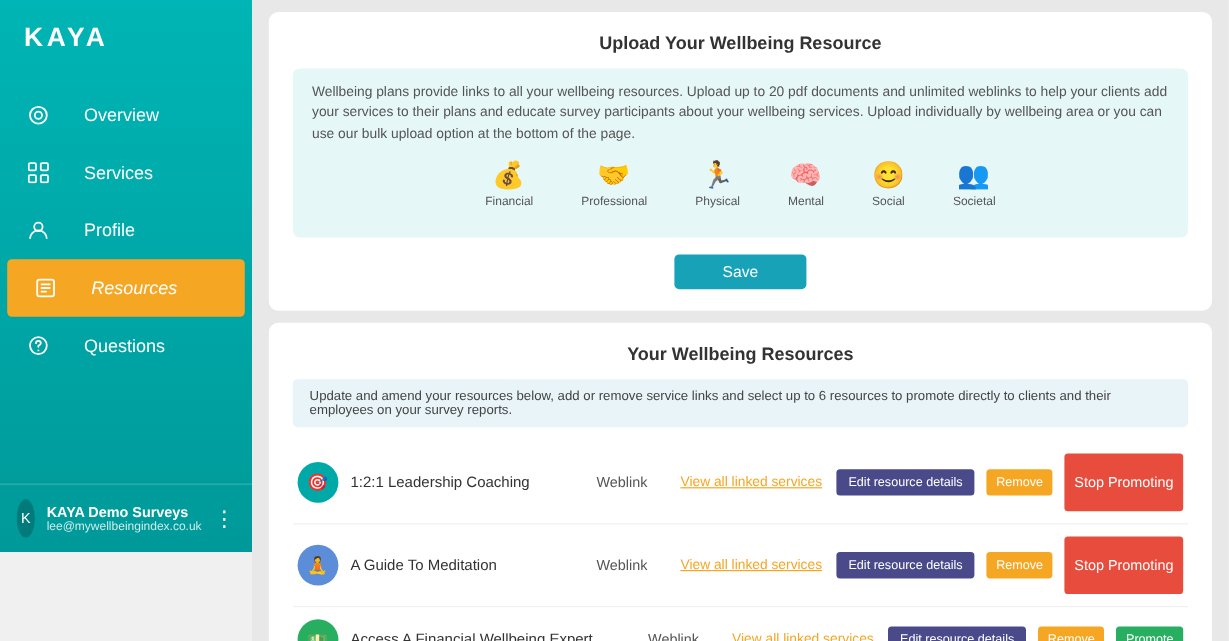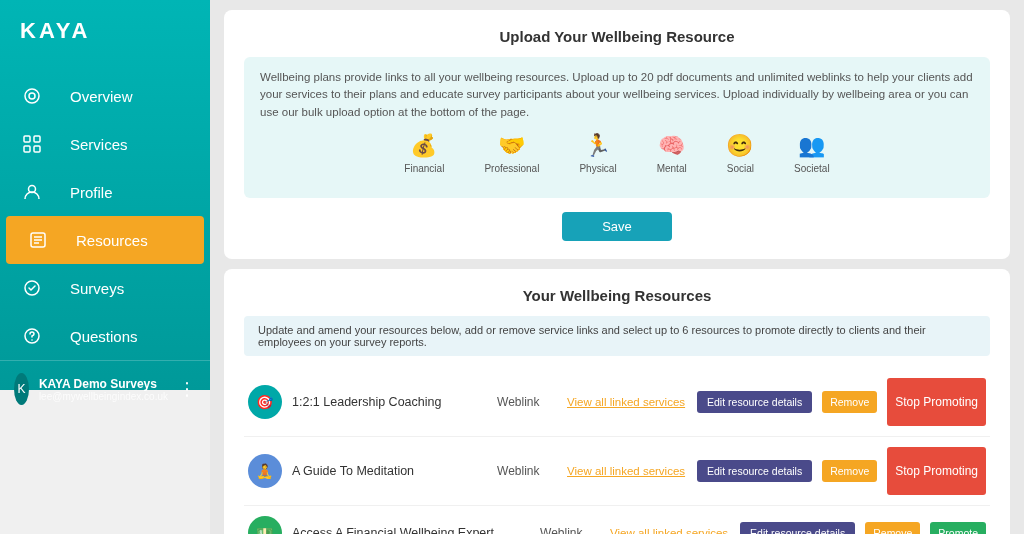--- a/index.html
+++ b/index.html
@@ -5,21 +5,21 @@
     * { box-sizing: border-box; margin: 0; padding: 0; }
     body { font-family: Arial, sans-serif; display: flex; width: 1024px; height: 534px; overflow: hidden; background: #f0f0f0; }
 
     
     #sidebar {
       width: 210px;
       min-width: 210px;
       background: linear-gradient(180deg, #00b5b5 0%, #009999 100%);
       display: flex;
       flex-direction: column;
-      height: 390px;
+      height: 460px;
     }
     #sidebar .logo-area {
       padding: 18px 20px 18px 20px;
       display: flex;
       align-items: center;
     }
     #sidebar .logo-text {
       color: white;
       font-size: 22px;
       font-weight: 900;
@@ -39,20 +39,21 @@
       color: white;
       cursor: pointer;
       font-size: 15px;
       font-weight: 500;
       border-radius: 0;
     }
     .nav-item.active {
       background: #f5a623;
       border-radius: 4px;
       margin: 0 6px;
+      font-style: italic;
     }
     .nav-icon {
       width: 20px;
       height: 20px;
       display: inline-flex;
       align-items: center;
       justify-content: center;
       flex-shrink: 0;
     }
     .sidebar-footer {
@@ -292,29 +293,20 @@
         <svg width="18" height="18" viewBox="0 0 18 18" fill="none">
           <rect x="2" y="2" width="14" height="14" rx="2" stroke="white" stroke-width="1.5"></rect>
           <line x1="5" y1="6" x2="13" y2="6" stroke="white" stroke-width="1.5"></line>
           <line x1="5" y1="9" x2="13" y2="9" stroke="white" stroke-width="1.5"></line>
           <line x1="5" y1="12" x2="10" y2="12" stroke="white" stroke-width="1.5"></line>
         </svg>
       </span>
       <span>Resources</span>
     </div>
 
-    <div class="nav-item">
-      <span class="nav-icon">
-        <svg width="18" height="18" viewBox="0 0 18 18" fill="none">
-          <circle cx="9" cy="9" r="7" stroke="white" stroke-width="1.5"></circle>
-          <path d="M6 9l2 2 4-4" stroke="white" stroke-width="1.5" stroke-linecap="round"></path>
-        </svg>
-      </span>
-      <span>Surveys</span>
-    </div>
 
     <div class="nav-item">
       <span class="nav-icon">
         <svg width="18" height="18" viewBox="0 0 18 18" fill="none">
           <circle cx="9" cy="9" r="7" stroke="white" stroke-width="1.5"></circle>
           <path d="M7 7c0-1.1.9-2 2-2s2 .9 2 2c0 1.1-1 1.5-2 2v1" stroke="white" stroke-width="1.5" stroke-linecap="round"></path>
           <circle cx="9" cy="13" r="0.8" fill="white"></circle>
         </svg>
       </span>
       <span>Questions</span>

